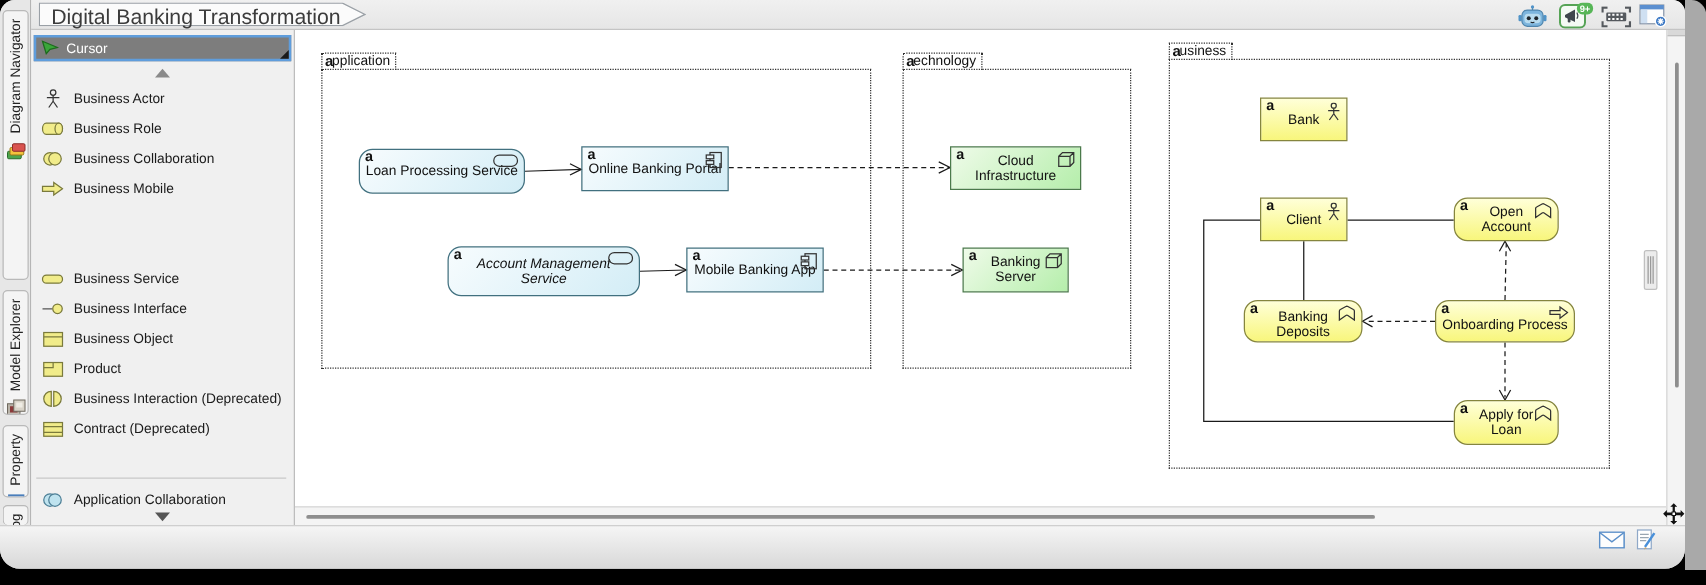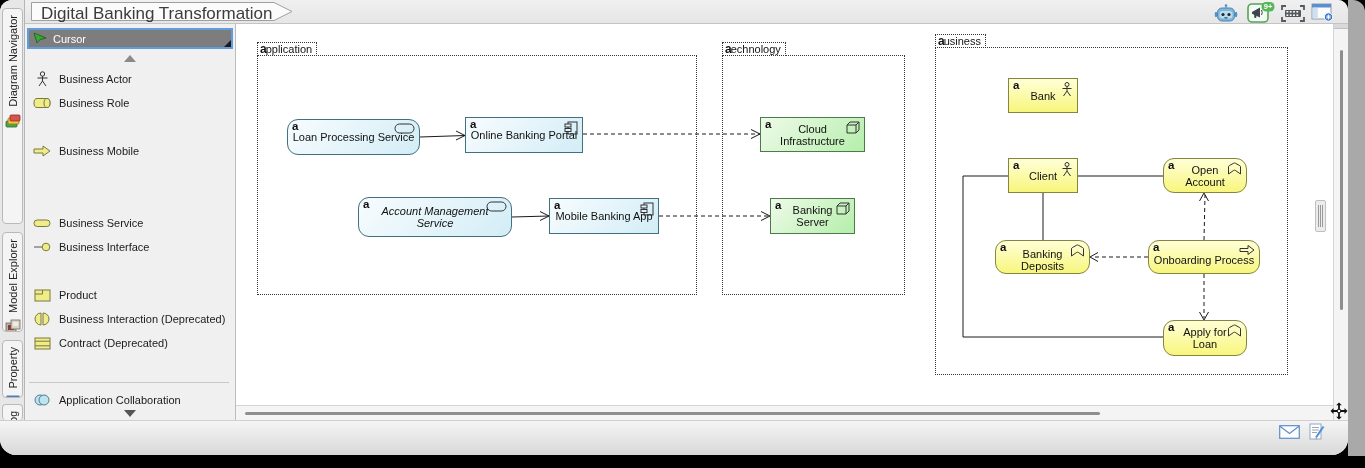--- a/index.html
+++ b/index.html
@@ -200,20 +200,29 @@
         </div>
       <div class="prow" style="top:67px">
           <span class="picon">
             <svg width="18" height="14" viewBox="0 0 18 14">
               <path d="M4,2.5 H14 A3,4.5 0 0 1 14,11.5 H4 A3,4.5 0 0 1 4,2.5 Z" fill="#f1ec8a" stroke="#7a7a3c"></path>
               <ellipse cx="14" cy="7" rx="3" ry="4.5" fill="#f1ec8a" stroke="#7a7a3c"></ellipse>
             </svg>
           </span>
           <span>Business Role</span>
         </div>
+      <div class="prow" style="top:91px">
+          <span class="picon">
+            <svg width="18" height="14" viewBox="0 0 18 14">
+              <circle cx="7" cy="7" r="5" fill="#f1ec8a" stroke="#7a7a3c"></circle>
+              <circle cx="11" cy="7" r="5" fill="#f1ec8a" stroke="#7a7a3c"></circle>
+            </svg>
+          </span>
+          <span>Business Collaboration</span>
+        </div>
       <div class="prow" style="top:115px">
           <span class="picon">
             <svg width="18" height="14" viewBox="0 0 18 14">
               <path d="M1,5 H10 V2 L17,7 L10,12 V9 H1 Z" fill="#f1ec8a" stroke="#7a7a3c"></path>
             </svg>
           </span>
           <span>Business Mobile</span>
         </div>
       <div class="prow" style="top:211px">
           <span class="picon">
@@ -224,20 +233,29 @@
           </span>
           <span>Business Interface</span>
         </div>
       <div class="prow" style="top:187px">
           <span class="picon">
             <svg width="18" height="12" viewBox="0 0 18 12">
               <rect x="1" y="3" width="16" height="6.5" rx="3.2" fill="#f1ec8a" stroke="#7a7a3c"></rect>
             </svg>
           </span>
           <span>Business Service</span>
+        </div>
+      <div class="prow" style="top:235px">
+          <span class="picon">
+            <svg width="17" height="13" viewBox="0 0 17 13">
+              <rect x="1" y="1" width="15" height="11" fill="#f1ec8a" stroke="#7a7a3c"></rect>
+              <line x1="1" y1="4.5" x2="16" y2="4.5" stroke="#7a7a3c"></line>
+            </svg>
+          </span>
+          <span>Business Object</span>
         </div>
       <div class="prow" style="top:259px">
           <span class="picon">
             <svg width="17" height="13" viewBox="0 0 17 13">
               <rect x="1" y="1" width="15" height="11" fill="#f1ec8a" stroke="#7a7a3c"></rect>
               <path d="M1,5 H8.5 V1" fill="none" stroke="#7a7a3c"></path>
             </svg>
           </span>
           <span>Product</span>
         </div>

